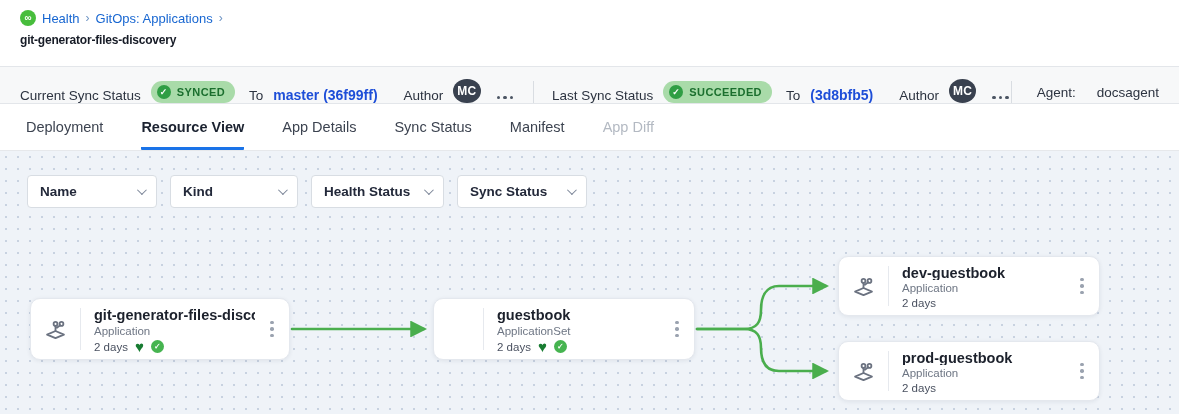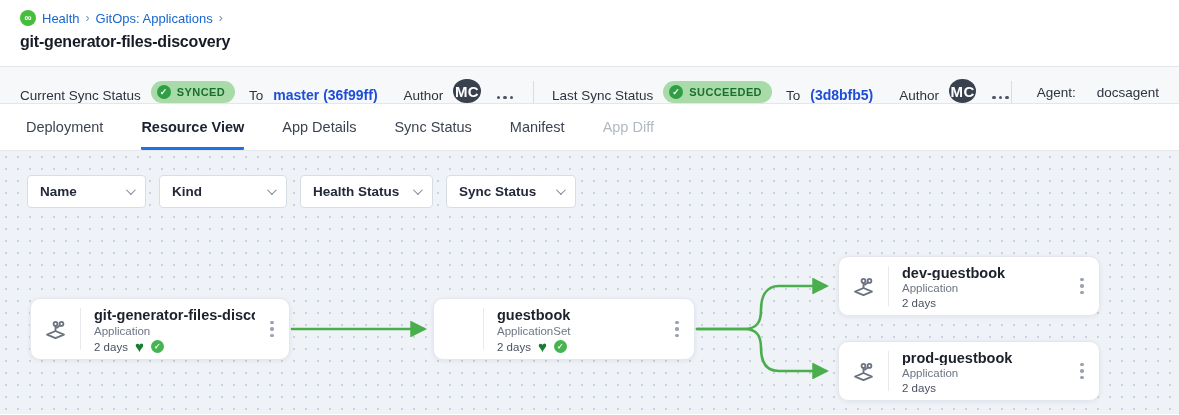--- a/index.html
+++ b/index.html
@@ -7,40 +7,40 @@
     font-family: "Liberation Sans", sans-serif; color: #1f2430; }
 
   
   .header { padding: 10px 20px 0 20px; height: 66px; background: #fff; }
   .breadcrumb { display: flex; align-items: center; gap: 6px; font-size: 13px; }
   .gitops-logo { width: 16px; height: 16px; border-radius: 50%; background: #47bd3c;
     color: #fff; display: inline-flex; align-items: center; justify-content: center;
     font-size: 10px; font-weight: bold; line-height: 1; }
   .crumb-link { color: #1766d1; text-decoration: none; cursor: pointer; }
   .crumb-sep { color: #6e94c4; font-size: 12px; }
-  .page-title { margin-top: 7px; font-size: 16px; font-weight: 700; color: #161b26;
+  .page-title { margin-top: 7px; font-size: 12px; font-weight: 700; color: #161b26;
     letter-spacing: -0.2px; }
 
   
   .status-bar { height: 38px; background: #f7f8f9; border-top: 1px solid #e3e6ea;
     border-bottom: 1px solid #e3e6ea; display: flex; align-items: flex-end;
     padding: 0 20px; font-size: 13.5px; color: #2c3340; white-space: nowrap; }
   .status-bar .lbl { margin-right: 10px; }
   .badge { display: inline-flex; align-items: center; gap: 6px; background: #a9dba9;
     color: #1b6f2e; font-size: 11px; font-weight: 700; letter-spacing: 0.4px;
     padding: 4px 10px 4px 6px; border-radius: 12px; margin-right: 14px; }
   .badge-check { width: 14px; height: 14px; border-radius: 50%; background: #2f9e44;
     color: #fff; font-size: 9px; display: inline-flex; align-items: center;
     justify-content: center; font-weight: 700; }
   .to-lbl { margin-right: 10px; }
   .rev-link { color: #1d4ed8; font-weight: 700; font-size: 14px; cursor: pointer;
     margin-right: 26px; }
   .author-lbl { margin-right: 10px; }
   .avatar { width: 28px; height: 24px; border-radius: 50%; background: #39414f;
-    color: #fff; font-size: 15px; font-weight: 700; display: inline-flex;
+    color: #fff; font-size: 12px; font-weight: 700; display: inline-flex;
     align-items: center; justify-content: center; margin-right: 14px; letter-spacing: 0.3px; }
   .hdots { display: inline-flex; gap: 3px; align-items: center; cursor: pointer;
     padding: 4px 2px; }
   .hdots i { width: 3.5px; height: 3.5px; border-radius: 50%; background: #4b5563; }
   .vline { width: 1px; height: 22px; background: #d9dde2; margin: 0 18px; }
   .agent-group { margin-left: auto; display: flex; align-items: center; gap: 21px; }
 
   
   .tabs { height: 47px; display: flex; align-items: stretch; padding: 0 26px;
     gap: 38px; border-bottom: 1px solid #e6e8eb; background: #fff; }
@@ -143,21 +143,21 @@
   <div class="tab active">Resource View</div>
   <div class="tab">App Details</div>
   <div class="tab">Sync Status</div>
   <div class="tab">Manifest</div>
   <div class="tab disabled">App Diff</div>
 </div>
 
 <div class="graph">
 
   <div class="filters">
-    <div class="filter" style="width:119px">
+    <div class="filter" style="width:130px">
       <span>Name</span>
       <span class="chev"></span>
     </div>
     <div class="filter" style="width:128px">
       <span>Kind</span>
       <span class="chev"></span>
     </div>
     <div class="filter" style="width:133px">
       <span>Health Status</span>
       <span class="chev"></span>

